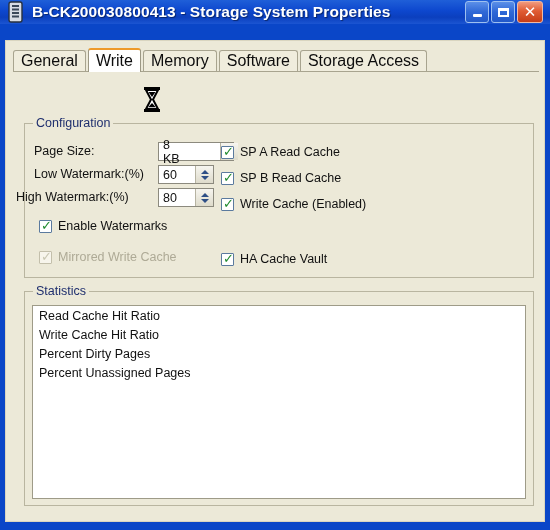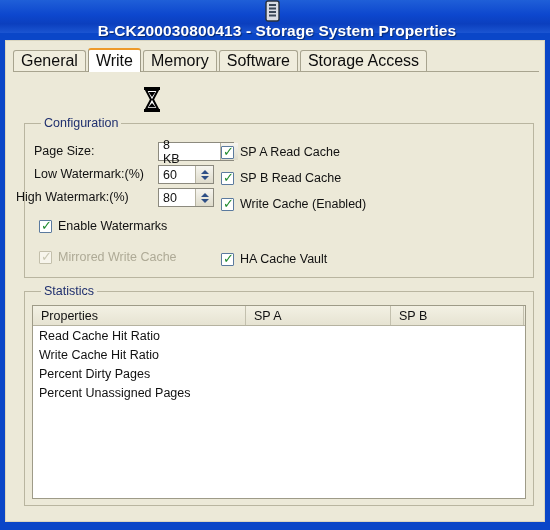--- a/index.html
+++ b/index.html
@@ -16,27 +16,26 @@
     height: 530px;
     box-sizing: border-box;
     background: #0a46c8;
     overflow: hidden;
   }
   
   .titlebar {
     position: absolute;
     left: 0; top: 0;
     width: 550px;
-    height: 33px;
+    height: 24px;
     background: linear-gradient(180deg, #1f5fd8 0%, #0d47ce 45%, #0b3fbe 72%, #1b55d2 100%);
     display: flex;
     align-items: center;
     padding: 0 4px 0 8px;
     box-sizing: border-box;
-    flex-direction: column;
   }
   .title-icon {
     width: 15px; height: 22px;
     flex: 0 0 auto;
     margin-right: 9px;
     position: relative;
   }
   .title-icon svg { display: block; }
   .title-text {
     color: #ffffff;
@@ -146,21 +145,21 @@
   }
   
   .groupbox {
     position: absolute;
     box-sizing: border-box;
     border: 1px solid #b9b5a0;
     background: transparent;
   }
   .groupbox .legend {
     position: absolute;
-    top: -8px; left: 16px;
+    top: -8px; left: 8px;
     padding: 0 3px;
     background: #ece9d8;
     font-size: 12.5px;
     color: #1f2f6e;
     white-space: nowrap;
   }
   #grp-config {
     left: 18px; top: 82px;
     width: 510px; height: 155px;
   }
@@ -461,25 +460,20 @@
           <span class="tick">✓</span>
         </span>
       <span>HA Cache Vault</span>
     </div>
 
     <div class="groupbox" id="grp-stats">
       <span class="legend">Statistics</span>
     </div>
 
     <div id="stats-list">
-      <div class="stats-header">
-        <div class="hcell col-props">Properties</div>
-        <div class="hcell col-spa">SP A</div>
-        <div class="hcell col-spb">SP B</div>
-      </div>
 
       <div class="stats-row">
         <div class="cell col-props">Read Cache Hit Ratio</div>
         <div class="cell col-spa"></div>
         <div class="cell col-spb"></div>
       </div>
       <div class="stats-row">
         <div class="cell col-props">Write Cache Hit Ratio</div>
         <div class="cell col-spa"></div>
         <div class="cell col-spb"></div>

